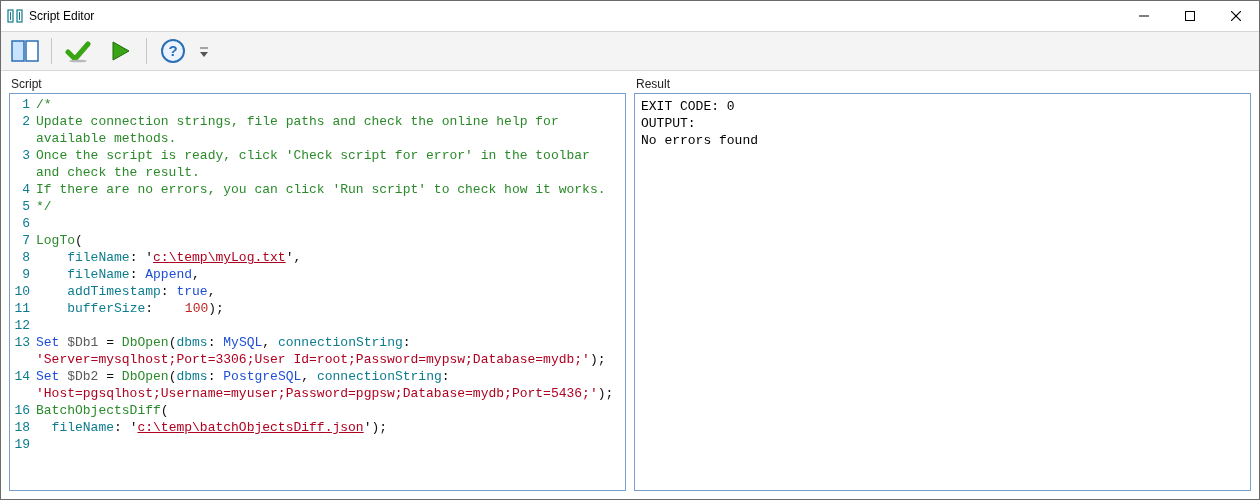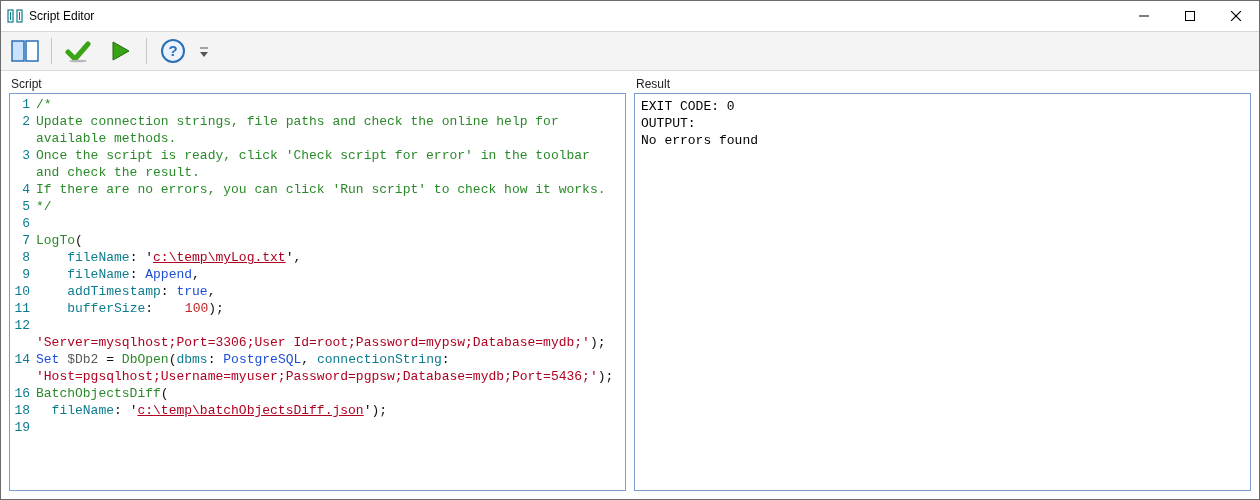--- a/index.html
+++ b/index.html
@@ -157,20 +157,24 @@
           </div>
         <div class="code-line">
             <span class="gutter">11</span>
             <span class="code">    <span class="c-param">bufferSize</span><span class="c-punct">: </span><span class="c-num">100</span><span class="c-punct">);</span></span>
           </div>
         <div class="code-line">
             <span class="gutter">12</span>
             <span class="code"></span>
           </div>
 
+        <div class="code-line">
+            <span class="gutter">13</span>
+            <span class="code"><span class="c-key">Set </span><span class="c-var">$Db1</span><span class="c-punct"> = </span><span class="c-ident">DbOpen</span><span class="c-punct">(</span><span class="c-param">dbms</span><span class="c-punct">: </span><span class="c-key">MySQL</span><span class="c-punct">, </span><span class="c-param">connectionString</span><span class="c-punct">: </span></span>
+          </div>
         <div class="code-line wrap-line">
             <span class="gutter">&nbsp;</span>
             <span class="code"><span class="c-str">'Server=mysqlhost;Port=3306;User Id=root;Password=mypsw;Database=mydb;'</span><span class="c-punct">);</span></span>
           </div>
 
         <div class="code-line">
             <span class="gutter">14</span>
             <span class="code"><span class="c-key">Set </span><span class="c-var">$Db2</span><span class="c-punct"> = </span><span class="c-ident">DbOpen</span><span class="c-punct">(</span><span class="c-param">dbms</span><span class="c-punct">: </span><span class="c-key">PostgreSQL</span><span class="c-punct">, </span><span class="c-param">connectionString</span><span class="c-punct">: </span></span>
           </div>
         <div class="code-line wrap-line">

